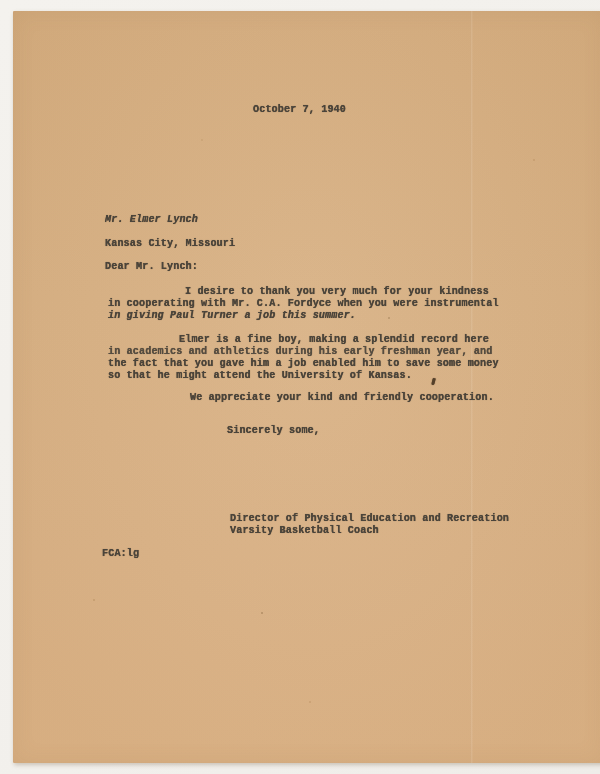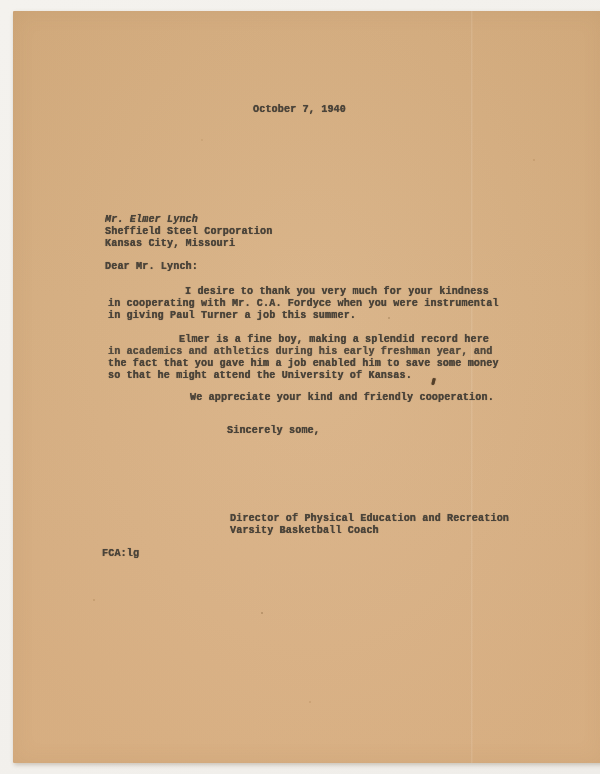--- a/index.html
+++ b/index.html
@@ -81,28 +81,27 @@
 <body>
 
 <div class="scan-bg">
   <div class="paper">
 
     <div class="crease"></div>
 
     <div class="tline" style="left:240px; top:93px;">October 7, 1940</div>
 
     <div class="tline" style="left:92px; top:203px;font-style:italic;">Mr. Elmer Lynch</div>
-    <div class="tline" style="left:92px; top:215px;">Sheffield Steel Corporation</div>
     <div class="tline" style="left:92px; top:227px;">Kansas City, Missouri</div>
 
     <div class="tline" style="left:92px; top:250px;">Dear Mr. Lynch:</div>
 
     <div class="tline" style="left:172px; top:275px;text-align:center;">I desire to thank you very much for your kindness</div>
     <div class="tline" style="left:95px; top:287px;">in cooperating with Mr. C.A. Fordyce when you were instrumental</div>
-    <div class="tline" style="left:95px; top:299px;">in giving Paul Turner a job this summer.</div>
+    <div class="tline" style="left:95px; top:299px;font-style:italic;">in giving Paul Turner a job this summer.</div>
 
     <div class="tline" style="left:166px; top:323px;">Elmer is a fine boy, making a splendid record here</div>
     <div class="tline faded" style="left:95px; top:335px;">in academics and athletics during his early freshman year, and</div>
     <div class="tline" style="left:95px; top:347px;">the fact that you gave him a job enabled him to save some money</div>
     <div class="tline" style="left:95px; top:359px;">so that he might attend the University of Kansas.</div>
 
     <div class="tline" style="left:177px; top:381px;">We appreciate your kind and friendly cooperation.</div>
 
     <div class="stray-mark"></div>
 

